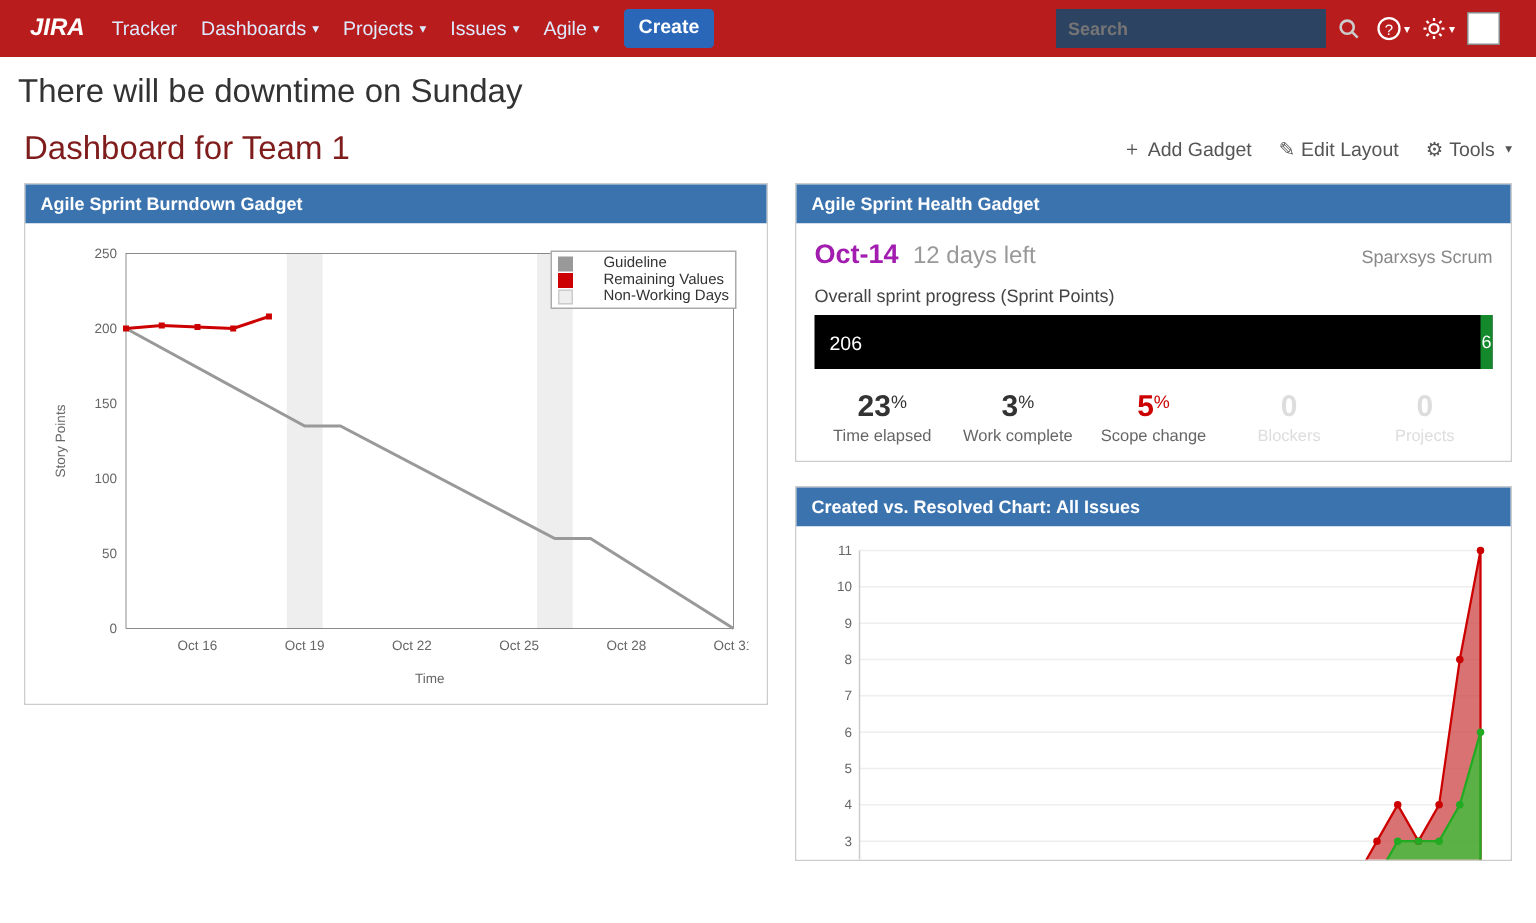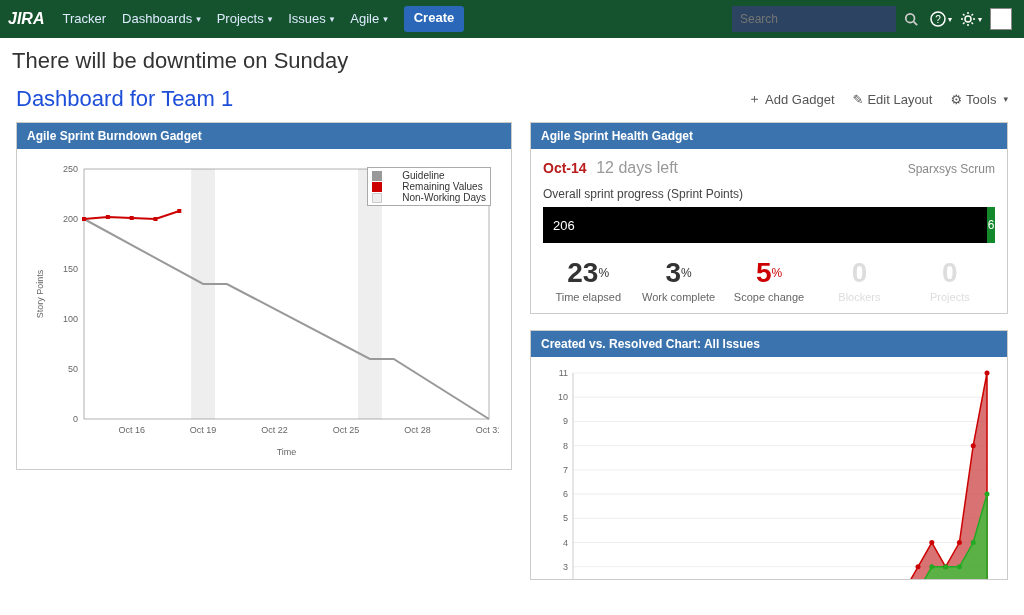--- a/index.html
+++ b/index.html
@@ -1,32 +1,32 @@
 <!DOCTYPE html>
 <html><head>
 <meta charset="utf-8">
 <style>
   * { box-sizing: border-box; margin: 0; padding: 0; }
   body { font-family: Arial, Helvetica, sans-serif; font-size: 13px; color: #333; background: #fff; width: 1024px; }
 
   
-  .topnav { background: #14532d; height: 38px; display: flex; align-items: center; padding: 0 8px; color: #fff; }
+  .topnav { background: #b91c1c; height: 38px; display: flex; align-items: center; padding: 0 20px; color: #fff; }
   .logo { font-weight: bold; font-style: italic; font-size: 16px; margin-right: 10px; }
   .navlink { padding: 0 8px; height: 38px; line-height: 38px; color: #deebff; cursor: pointer; font-size: 13px; display: flex; align-items: center; }
   .navlink .caret { margin-left: 4px; font-size: 9px; }
   .create-btn { background: #2a67b8; color: #fff; padding: 4px 10px; border-radius: 3px; height: 26px; margin-left: 8px; font-weight: bold; font-size: 13px; cursor: pointer; }
   .spacer { flex: 1; }
-  .search-box { background: #2d4362; color: #ccc; border: none; height: 26px; width: 164px; padding: 0 8px; font-size: 12px; }
+  .search-box { background: #2d4362; color: #ccc; border: none; height: 26px; width: 180px; padding: 0 8px; font-size: 12px; font-weight: bold; }
   .nav-icon { width: 30px; height: 38px; display: flex; align-items: center; justify-content: center; color: #fff; cursor: pointer; }
   .avatar-sq { width: 22px; height: 22px; background: #fff; border: 1px solid #888; }
 
   
   .announce { padding: 10px 12px 6px; font-size: 22px; color: #333; }
   .dash-header { display: flex; align-items: center; padding: 6px 16px 10px; border-bottom: 0; }
-  .dash-title { font-size: 22px; color: #1d4ed8; }
+  .dash-title { font-size: 22px; color: #7f1d1d; }
   .dash-actions { display: flex; gap: 18px; }
   .dash-action { color: #555; font-size: 13px; cursor: pointer; display: flex; align-items: center; gap: 4px; }
 
   
   .cols { display: flex; gap: 18px; padding: 0 16px 10px; }
   .col { flex: 1; }
 
   
   .gadget { border: 1px solid #ccc; margin-bottom: 16px; }
   .gadget-hdr { background: #3b73af; color: #fff; font-size: 12px; font-weight: bold; padding: 6px 10px; }
@@ -34,29 +34,29 @@
 
   
   .burndown { position: relative; height: 300px; }
   .burndown svg { display: block; }
   .legend-box { position: absolute; top: 8px; right: 8px; border: 1px solid #aaa; background: #fff; font-size: 10px; padding: 2px 4px; }
   .legend-row { display: flex; align-items: center; gap: 20px; }
   .swatch { width: 10px; height: 10px; display: inline-block; }
 
   
   .sh-top { display: flex; align-items: baseline; justify-content: space-between; }
-  .sh-date { font-size: 14px; font-weight: bold; color: #b91c1c; }
+  .sh-date { font-size: 18px; font-weight: bold; color: #a21caf; }
   .sh-left { font-size: 16px; color: #999; margin-left: 6px; }
   .sh-board { font-size: 12px; color: #888; }
   .sh-sub { font-size: 12px; color: #444; margin: 10px 0 6px; }
   .sh-bar { height: 36px; background: #000000; color: #fff; display: flex; align-items: center; padding: 0 10px; position: relative; font-size: 13px; }
   .sh-bar-green { position: absolute; right: 0; top: 0; bottom: 0; width: 8px; background: #14892c; display:flex;align-items:center;justify-content:center;color:#fff;font-size:12px;overflow:hidden;}
   .sh-stats { display: flex; justify-content: space-between; margin-top: 14px; }
   .sh-stat { text-align: center; flex: 1; }
-  .sh-stat .big { font-size: 28px; font-weight: bold; }
+  .sh-stat .big { font-size: 20px; font-weight: bold; }
   .sh-stat .pct { font-size: 12px; vertical-align: super; }
   .sh-stat .lbl { font-size: 11px; color: #666; margin-top: 2px; }
   .sh-red { color: #c00; }
   .sh-grey { color: #ddd; }
   .sh-grey .lbl { color: #ddd; }
 
   
   .cvr { height: 222px; overflow: hidden; }
   .cvr svg { display: block; }
   .axis-text { font-size: 9px; fill: #666; }

